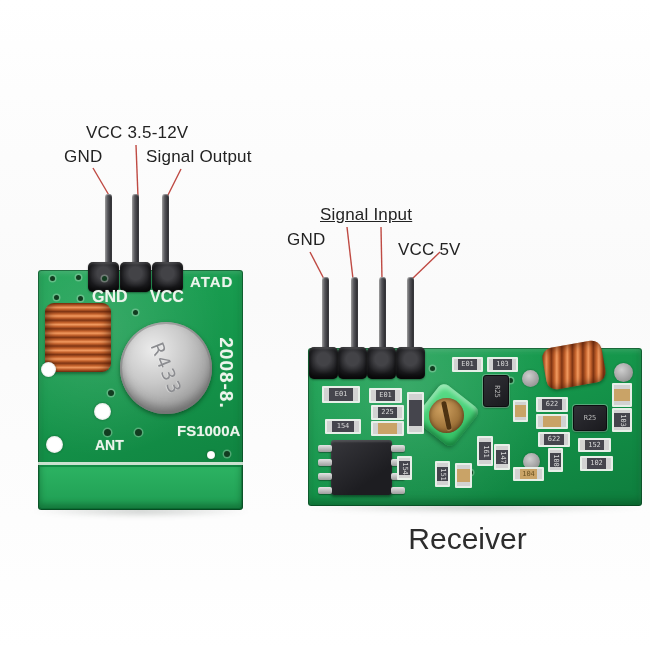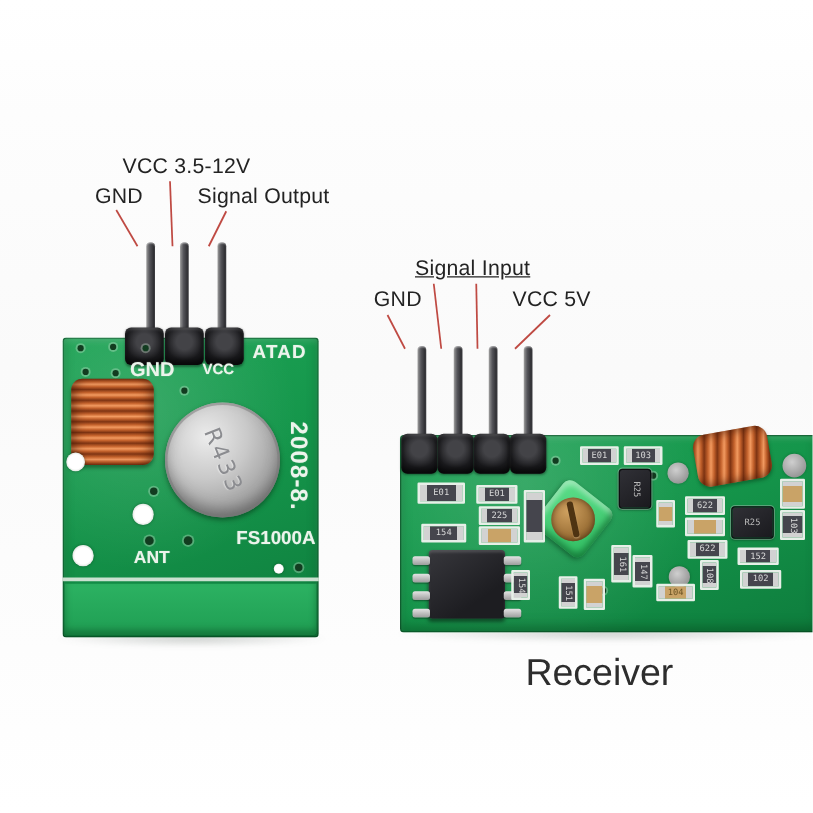--- a/index.html
+++ b/index.html
@@ -1,21 +1,21 @@
 <!DOCTYPE html>
 <html><head>
 <meta charset="utf-8">
 <style>
   html,body{margin:0;padding:0;}
   body{
     width:650px;height:650px;position:relative;overflow:hidden;
     background:linear-gradient(180deg,#ffffff 0%,#fdfdfd 14%,#fafafa 45%,#fdfdfd 80%,#ffffff 100%);
     font-family:"Liberation Sans",sans-serif;
   }
-  .abs{position:absolute;margin-left:12px;}
+  .abs{position:absolute;}
   
   .lbl{position:absolute;font-size:17px;color:#232323;letter-spacing:.2px;white-space:nowrap;}
   .caption{position:absolute;font-size:30px;color:#2d2d2d;text-align:center;}
   
   .pin{position:absolute;width:7px;border-radius:3px 3px 1px 1px;
     background:linear-gradient(90deg,#9a9a9a,#55555a 40%,#2f2f33 85%);
     box-shadow:inset 0 1px 1px rgba(255,255,255,.4);}
   
   .board{position:absolute;border-radius:3px;
     background:
@@ -100,21 +100,21 @@
   <div class="pin" style="left:162px;top:194px;height:74px;"></div>
 
   <div class="shadow" style="left:30px;top:504px;width:222px;height:14px;"></div>
 
   <div class="board" style="left:38px;top:270px;width:205px;height:240px;">
     <div class="header-block" style="left:50px;top:-8px;width:31px;height:30px;"></div>
     <div class="header-block" style="left:82px;top:-8px;width:31px;height:30px;"></div>
     <div class="header-block" style="left:114px;top:-8px;width:31px;height:30px;"></div>
 
     <div class="silk" style="left:54px;top:18px;font-size:16px;">GND</div>
-    <div class="silk" style="left:112px;top:18px;font-size:12px;text-align:right;">VCC</div>
+    <div class="silk" style="left:112px;top:18px;font-size:16px;text-align:right;">VCC</div>
     <div class="silk" style="left:152px;top:3px;font-size:15px;letter-spacing:1px;">ATAD</div>
     <div class="silk" style="left:133px;top:92px;width:110px;height:22px;text-align:center;font-size:19px;transform:rotate(90deg);letter-spacing:1px;">2008-8.</div>
     <div class="silk" style="left:139px;top:152px;font-size:15px;">FS1000A</div>
     <div class="silk" style="left:57px;top:167px;font-size:14px;">ANT</div>
 
     <div class="coil-t" style="left:7px;top:33px;width:66px;height:69px;"></div>
 
     <div class="can" style="left:82px;top:52px;width:92px;height:92px;">
       <span>R433</span>
     </div>
@@ -137,21 +137,21 @@
     <div class="via" style="left:66px;top:159px;width:7px;height:7px;"></div>
     <div class="via" style="left:97px;top:159px;width:7px;height:7px;"></div>
     <div class="via" style="left:186px;top:181px;width:6px;height:6px;"></div>
   </div>
 
 </div>
 
 <div class="abs" style="inset:0;">
   <div class="lbl" style="left:320px;top:205px;text-decoration:underline;">Signal Input</div>
   <div class="lbl" style="left:287px;top:230px;">GND</div>
-  <div class="lbl" style="left:398px;top:230px;">VCC 5V</div>
+  <div class="lbl" style="left:398px;top:240px;">VCC 5V</div>
 
   <div class="pin" style="left:322px;top:277px;height:76px;"></div>
   <div class="pin" style="left:351px;top:277px;height:76px;"></div>
   <div class="pin" style="left:379px;top:277px;height:76px;"></div>
   <div class="pin" style="left:407px;top:277px;height:76px;"></div>
 
   <div class="shadow" style="left:300px;top:500px;width:348px;height:14px;"></div>
 
   <div class="board" style="left:308px;top:348px;width:334px;height:158px;">
     <div class="header-block" style="left:1px;top:-1px;width:29px;height:32px;"></div>

